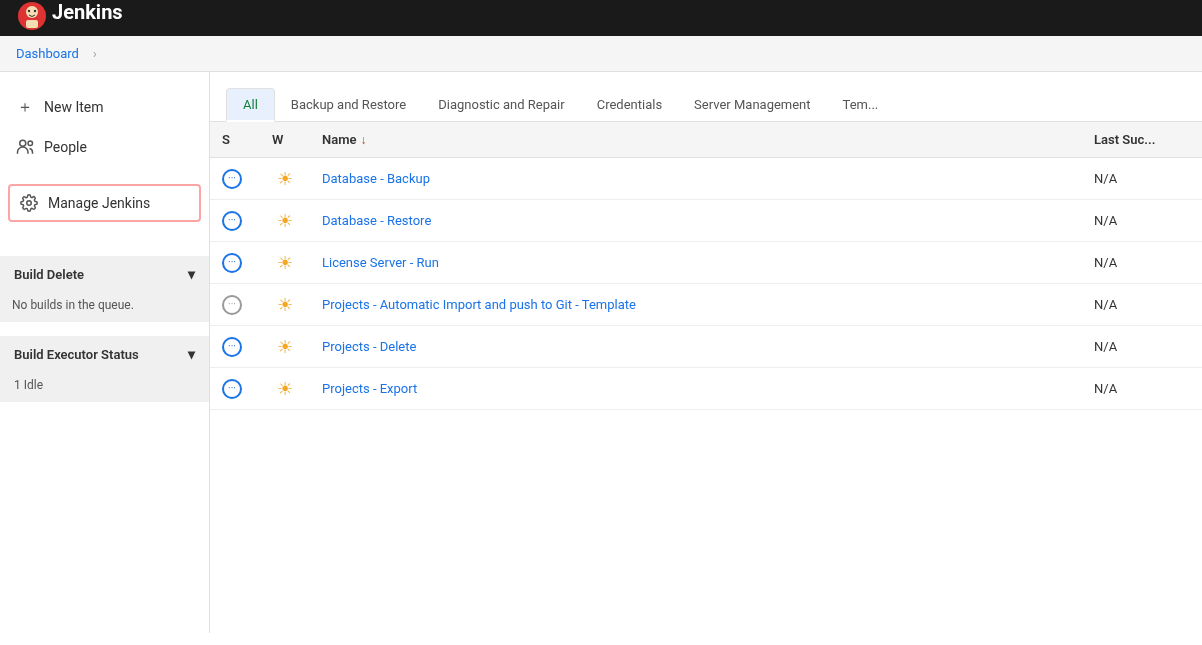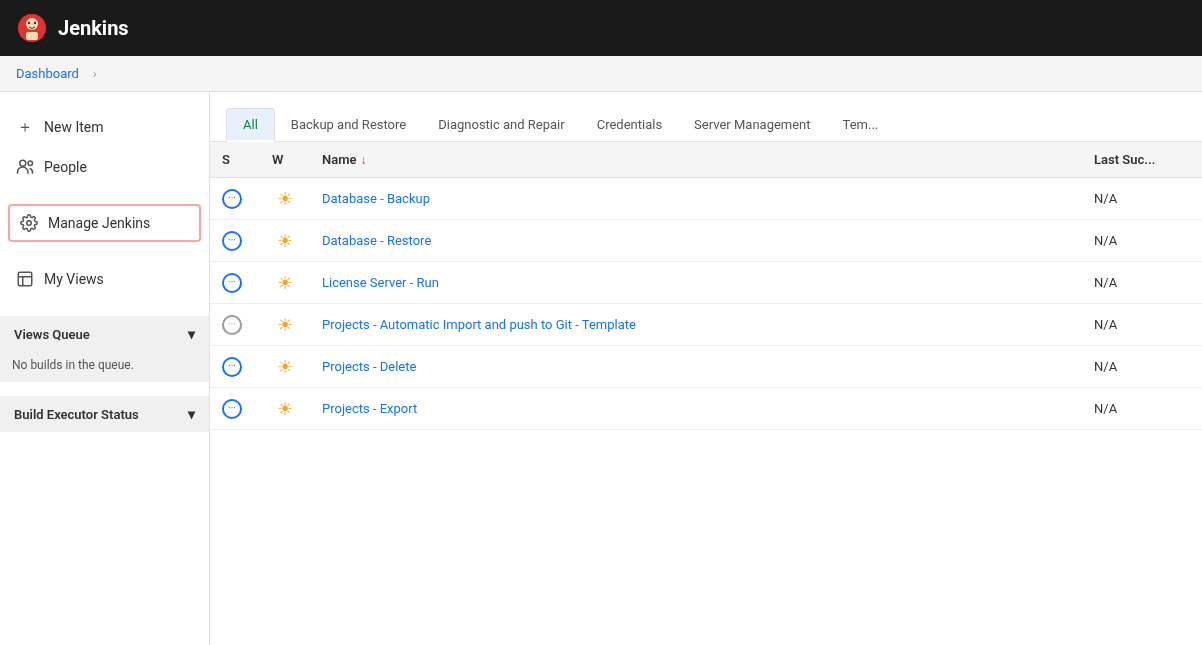--- a/index.html
+++ b/index.html
@@ -2,25 +2,25 @@
 <html><head>
   <meta charset="utf-8">
   <style>
     * { margin: 0; padding: 0; box-sizing: border-box; }
     body { font-family: -apple-system, BlinkMacSystemFont, 'Segoe UI', Roboto, sans-serif; font-size: 14px; background: #fff; color: #333; }
 
     
     #header {
       background: #1a1a1a;
       color: #fff;
-      height: 56px;
-      display: flex;
-      align-items: center;
+      height: 36px;
+      display: flex;
+      align-items: flex-start;
       padding: 0 16px;
-      gap: 10px;
+      gap: 4px;
     }
     #header .jenkins-logo {
       width: 32px;
       height: 32px;
     }
     #header .jenkins-title {
       font-size: 20px;
       font-weight: bold;
       color: #fff;
     }
@@ -263,46 +263,40 @@
     <div class="sidebar-item active-highlight">
       <span class="sidebar-icon">
         <svg width="18" height="18" viewBox="0 0 24 24" fill="none" stroke="#555" stroke-width="2">
           <circle cx="12" cy="12" r="3"></circle>
           <path d="M19.4 15a1.65 1.65 0 0 0 .33 1.82l.06.06a2 2 0 0 1-2.83 2.83l-.06-.06a1.65 1.65 0 0 0-1.82-.33 1.65 1.65 0 0 0-1 1.51V21a2 2 0 0 1-4 0v-.09A1.65 1.65 0 0 0 9 19.4a1.65 1.65 0 0 0-1.82.33l-.06.06a2 2 0 0 1-2.83-2.83l.06-.06A1.65 1.65 0 0 0 4.68 15a1.65 1.65 0 0 0-1.51-1H3a2 2 0 0 1 0-4h.09A1.65 1.65 0 0 0 4.6 9a1.65 1.65 0 0 0-.33-1.82l-.06-.06a2 2 0 0 1 2.83-2.83l.06.06A1.65 1.65 0 0 0 9 4.68a1.65 1.65 0 0 0 1-1.51V3a2 2 0 0 1 4 0v.09a1.65 1.65 0 0 0 1 1.51 1.65 1.65 0 0 0 1.82-.33l.06-.06a2 2 0 0 1 2.83 2.83l-.06.06A1.65 1.65 0 0 0 19.4 9a1.65 1.65 0 0 0 1.51 1H21a2 2 0 0 1 0 4h-.09a1.65 1.65 0 0 0-1.51 1z"></path>
         </svg>
       </span>
       <span>Manage Jenkins</span>
     </div>
 
-    <div class="sidebar-item">
-      <span class="sidebar-icon">
-        <svg width="18" height="18" viewBox="0 0 24 24" fill="none" stroke="#555" stroke-width="2">
-          <rect x="3" y="3" width="18" height="18" rx="2"></rect>
-          <line x1="3" y1="9" x2="21" y2="9"></line>
-          <line x1="9" y1="21" x2="9" y2="9"></line>
-        </svg>
-      </span>
-      <span>My Views</span>
-    </div>
 
 
     <div class="sidebar-panel" style="margin-top: 16px;">
       <div class="sidebar-panel-header">
-        <span>Views Queue</span>
+        <span>Build Delete</span>
         <span style="font-size:14px;">▾</span>
       </div>
       <div class="sidebar-panel-content">
         <span>No builds in the queue.</span>
       </div>
     </div>
 
     <div class="sidebar-panel">
       <div class="sidebar-panel-header">
         <span>Build Executor Status</span>
         <span style="font-size:14px;">▾</span>
+      </div>
+      <div class="sidebar-panel-executor">
+        <span>1  </span>
+        <span>Idle</span>
       </div>
     </div>
   </div>
 
   <div id="main">
 
     <div class="tabs-bar">
       <div class="tab-item active">All</div>
       <div class="tab-item">Backup and Restore</div>
       <div class="tab-item">Diagnostic and Repair</div>

